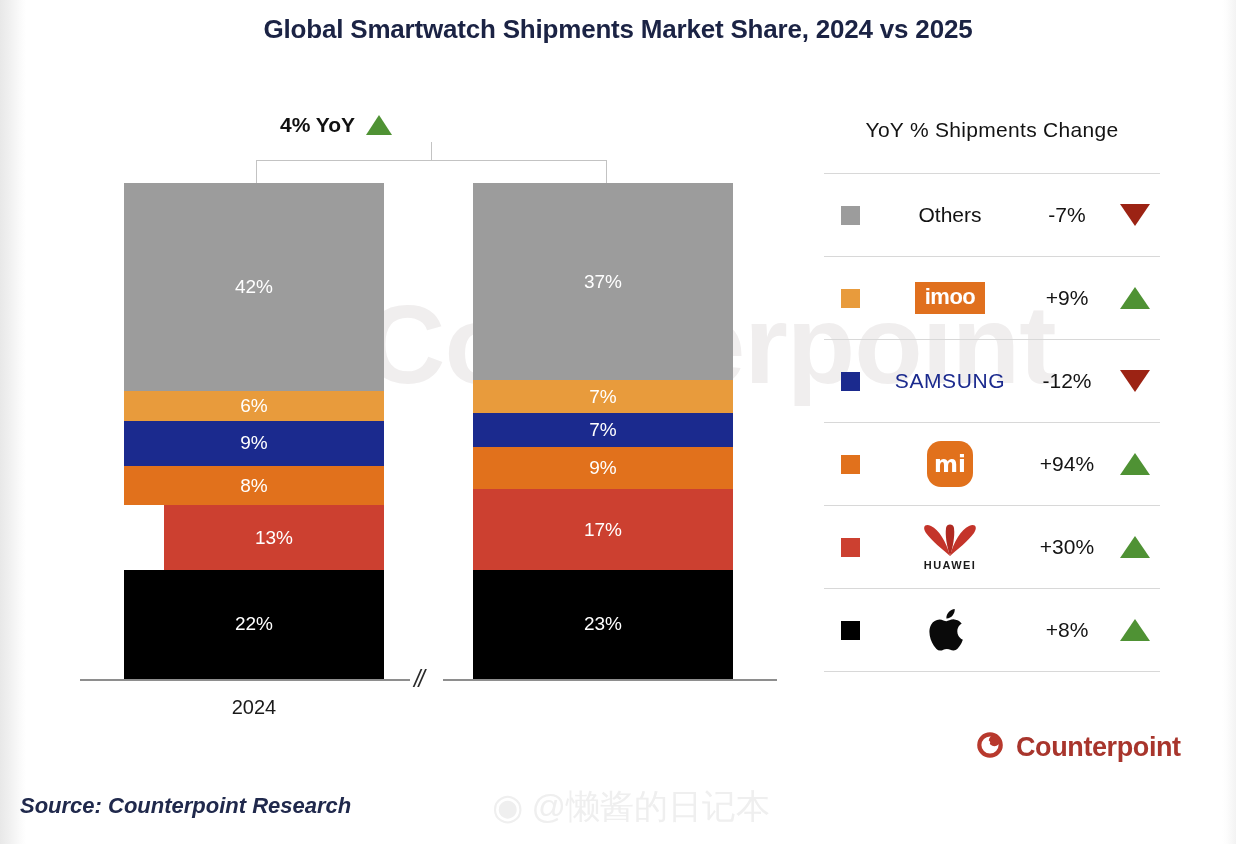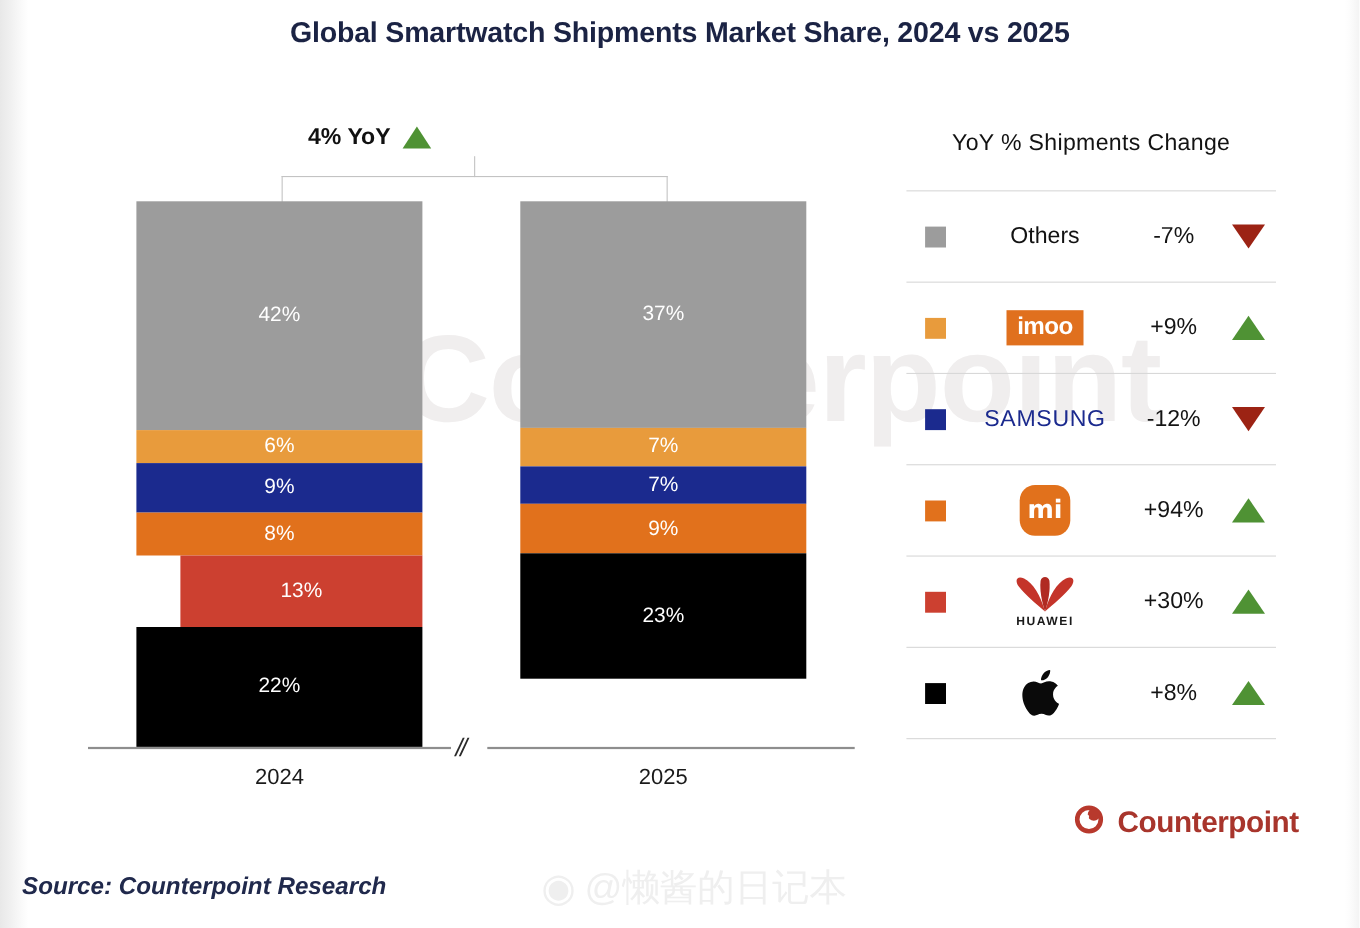--- a/index.html
+++ b/index.html
@@ -320,31 +320,33 @@
         </div>
         <div class="seg" style="background: rgb(232, 155, 60); height: 34.72px;">
           <span>7%</span>
         </div>
         <div class="seg" style="background: rgb(27, 42, 142); height: 34.72px;">
           <span>7%</span>
         </div>
         <div class="seg" style="background: rgb(225, 113, 28); height: 44.64px;">
           <span>9%</span>
         </div>
+        <div class="seg" style="background: rgb(204, 64, 48); height: 84.32px;">
+          <span>17%</span>
+        </div>
         <div class="seg" style="background: rgb(0, 0, 0); height: 114.08px;">
           <span>23%</span>
         </div>
       </div>
 
     <div class="axis-line axis-left"></div>
     <div class="axis-line axis-right"></div>
     <div class="axis-break">//</div>
 
     <div class="xlabel xlabel-2024">2024</div>
-    <div class="xlabel xlabel-2025">2025</div>
   </div>
 
   <div class="legend">
     <div class="legend-header">YoY % Shipments Change</div>
     <div class="legend-rows" id="legend-rows">
         <div class="legend-row">
           <div class="lg-swatch-cell">
             <div class="lg-swatch" style="background: rgb(156, 156, 156);"></div>
           </div>
           <div class="lg-brand-cell">

